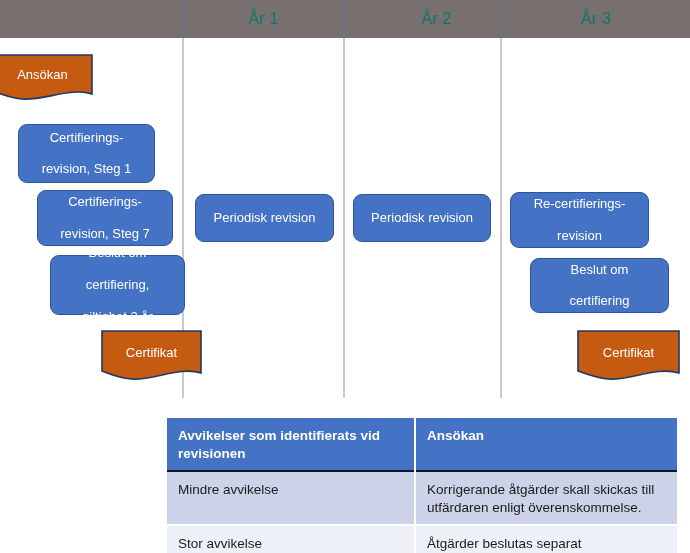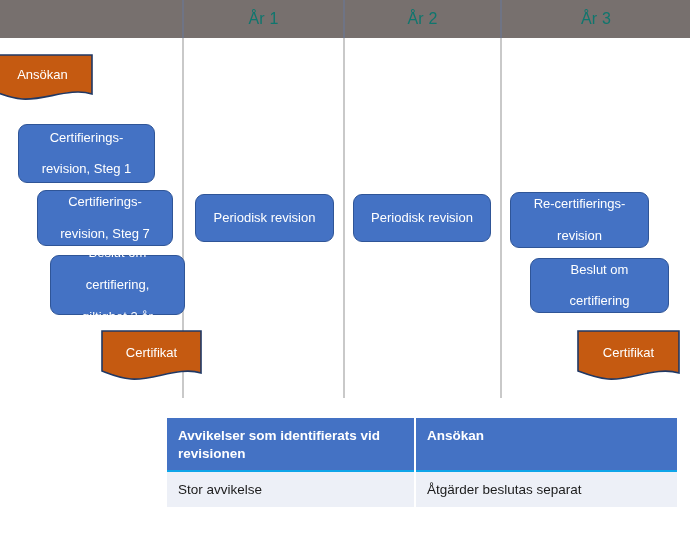--- a/index.html
+++ b/index.html
@@ -66,40 +66,40 @@
   .tbl th{
     background:#4472c4;color:#ffffff;font-weight:bold;
     border-right:2px solid #ffffff;
   }
   .tbl th:last-child{border-right:none;}
   .tbl td{color:#1b1b1b;border-right:2px solid #ffffff;}
   .tbl td:last-child{border-right:none;}
   .tbl tr.r1 td{background:#ccd3e8;}
   .tbl tr.r2 td{background:#edf0f7;}
   .tbl tr.r1{border-bottom:2px solid #ffffff;}
-  .tbl thead tr{border-bottom:2px solid #0ea5e9;}
+  .tbl thead tr{border-bottom:2px solid #0f172a;}
 </style>
 </head>
 <body>
 
 <div class="canvas">
 
   <div class="header-band"></div>
 
   <div class="header-cell" style="left:0px;width:182px;">
       <span></span>
     </div>
 
   <div class="header-sep" style="left:182px;"></div>
   <div class="header-cell" style="left:184px;width:159px;">
       <span>År 1</span>
     </div>
 
   <div class="header-sep" style="left:343px;"></div>
-  <div class="header-cell" style="left:345px;width:155px;">
+  <div class="header-cell" style="left:345px;width:155px;padding-left:14px;">
       <span>År 2</span>
     </div>
 
   <div class="header-sep" style="left:500px;"></div>
   <div class="header-cell" style="left:502px;width:188px;align-items:center;">
       <span>År 3</span>
     </div>
 
   <div class="col-line" style="left:182px;top:38px;height:360px;"></div>
   <div class="col-line" style="left:343px;top:38px;height:360px;"></div>
@@ -159,20 +159,24 @@
       <col style="width:248px;">
       <col style="width:262px;">
     </colgroup>
     <thead>
       <tr>
         <th>Avvikelser som identifierats vid revisionen</th>
         <th>Ansökan</th>
       </tr>
     </thead>
     <tbody>
+      <tr class="r1">
+        <td>Mindre avvikelse</td>
+        <td>Korrigerande åtgärder skall skickas till utfärdaren enligt överenskommelse.</td>
+      </tr>
       <tr class="r2">
         <td>Stor avvikelse</td>
         <td>Åtgärder beslutas separat</td>
       </tr>
     </tbody>
   </table>
 
 </div>
 
 </body></html>

